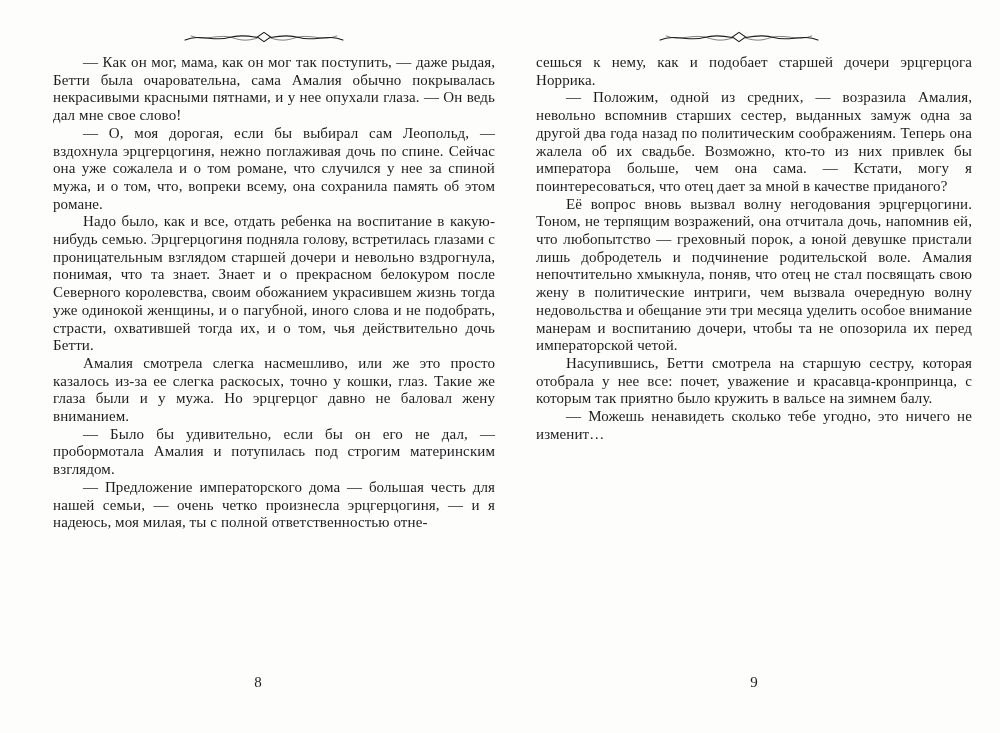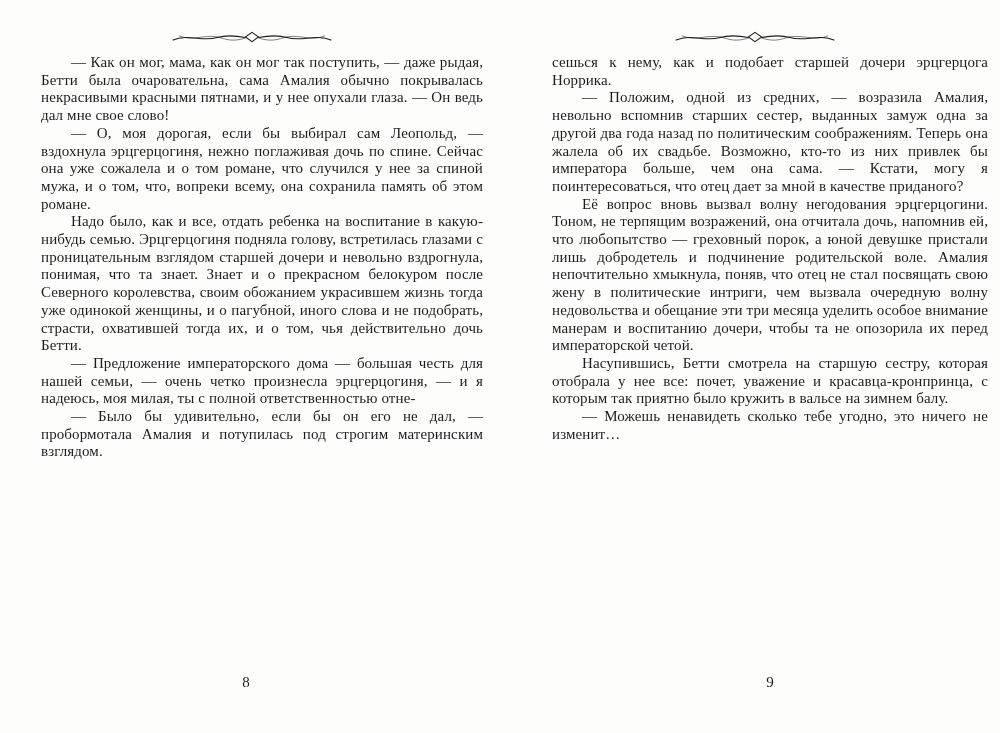--- a/index.html
+++ b/index.html
@@ -14,22 +14,22 @@
     background: #fdfdfc;
     overflow: hidden;
     font-family: "Liberation Serif", "DejaVu Serif", serif;
     color: #1d1d1f;
   }
   .page {
     position: absolute;
     top: 0;
     height: 733px;
   }
-  .page-left  { left: 4px;   width: 515px; text-decoration: underline; }
-  .page-right { left: 515px; width: 485px; }
+  .page-left  { left: 16px;   width: 515px; text-decoration: underline; }
+  .page-right { left: 499px; width: 485px; }
 
   .ornament {
     position: absolute;
     top: 25px;
     height: 24px;
     width: 164px;
   }
   .page-left  .ornament { left: 166px; }
   .page-right .ornament { left: 158px; }
 
@@ -74,22 +74,23 @@
         <path stroke-width="2.2" d="M314,21 C284,8 258,25 228,16 C208,10 188,13 173,16"></path>
         <path stroke-width="1.1" d="M302,13 C276,25 246,6 216,18 C198,24 182,20 173,17"></path>
       </g>
       <path d="M160,6 L173,15 L160,24 L147,15 Z" fill="#fdfdfc" stroke="#1c1c1e" stroke-width="2"></path>
     </svg>
 
     <div class="text-block">
       <p>— Как он мог, мама, как он мог так поступить, — даже рыдая, Бетти была очаровательна, сама Амалия обычно покрывалась некрасивыми красными пятнами, и у нее опухали глаза. — Он ведь дал мне свое слово!</p>
       <p>— О, моя дорогая, если бы выбирал сам Леопольд, — вздохнула эрцгерцогиня, нежно поглаживая дочь по спине. Сейчас она уже сожалела и о том романе, что случился у нее за спиной мужа, и о том, что, вопреки всему, она сохранила память об этом романе.</p>
       <p>Надо было, как и все, отдать ребенка на воспитание в какую-нибудь семью. Эрцгерцогиня подняла голову, встретилась глазами с проницательным взглядом старшей дочери и невольно вздрогнула, понимая, что та знает. Знает и о прекрасном белокуром после Северного королевства, своим обожанием украсившем жизнь тогда уже одинокой женщины, и о пагубной, иного слова и не подобрать, страсти, охватившей тогда их, и о том, чья действительно дочь Бетти.</p>
+      <p>Амалия смотрела слегка насмешливо, или же это просто казалось из-за ее слегка раскосых, точно у кошки, глаз. Такие же глаза были и у мужа. Но эрцгерцог давно не баловал жену вниманием.</p>
+      <p>— Было бы удивительно, если бы он его не дал, — пробормотала Амалия и потупилась под строгим материнским взглядом.</p>
       <p>— Предложение императорского дома — большая честь для нашей семьи, — очень четко произнесла эрцгерцогиня, — и я надеюсь, моя милая, ты с полной ответственностью отне-</p>
-      <p>— Было бы удивительно, если бы он его не дал, — пробормотала Амалия и потупилась под строгим материнским взглядом.</p>
     </div>
 
     <div class="page-number">8</div>
   </div>
 
   <div class="page page-right">
 
     <svg class="ornament" viewBox="0 0 320 30" preserveAspectRatio="xMidYMid meet">
       <g stroke="#1c1c1e" fill="none" stroke-linecap="round">
         <path stroke-width="2.2" d="M6,21 C36,8 62,25 92,16 C112,10 132,13 147,16"></path>

